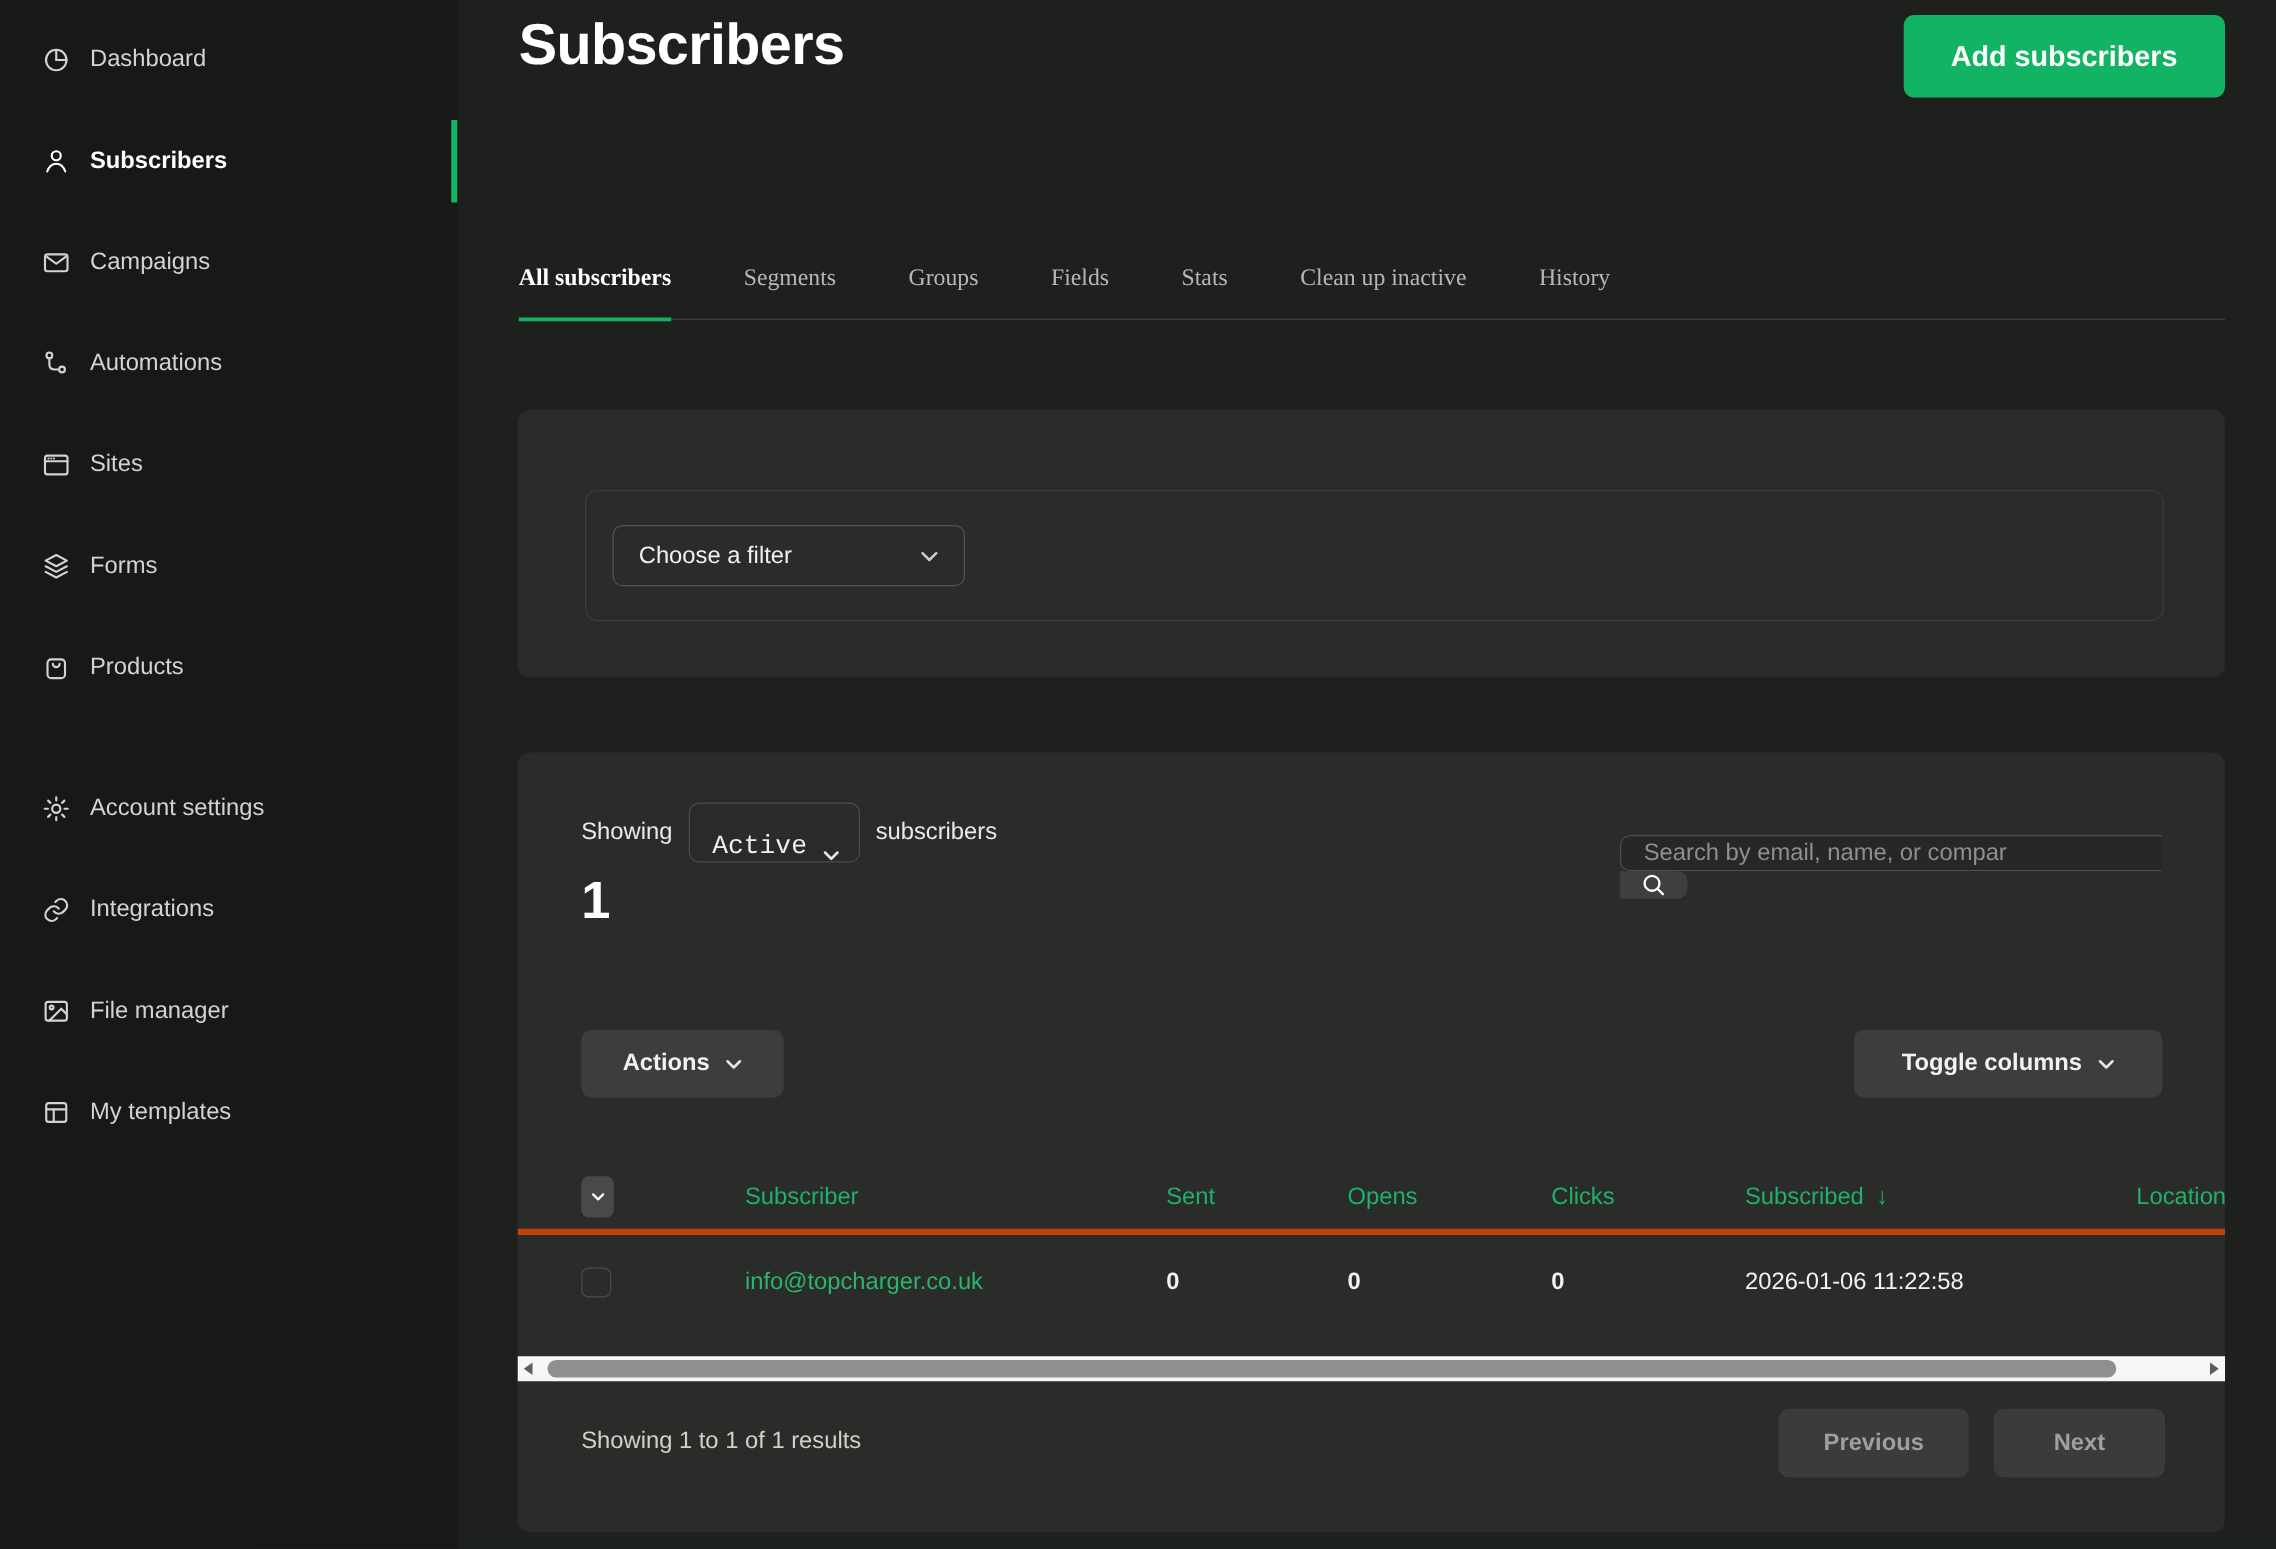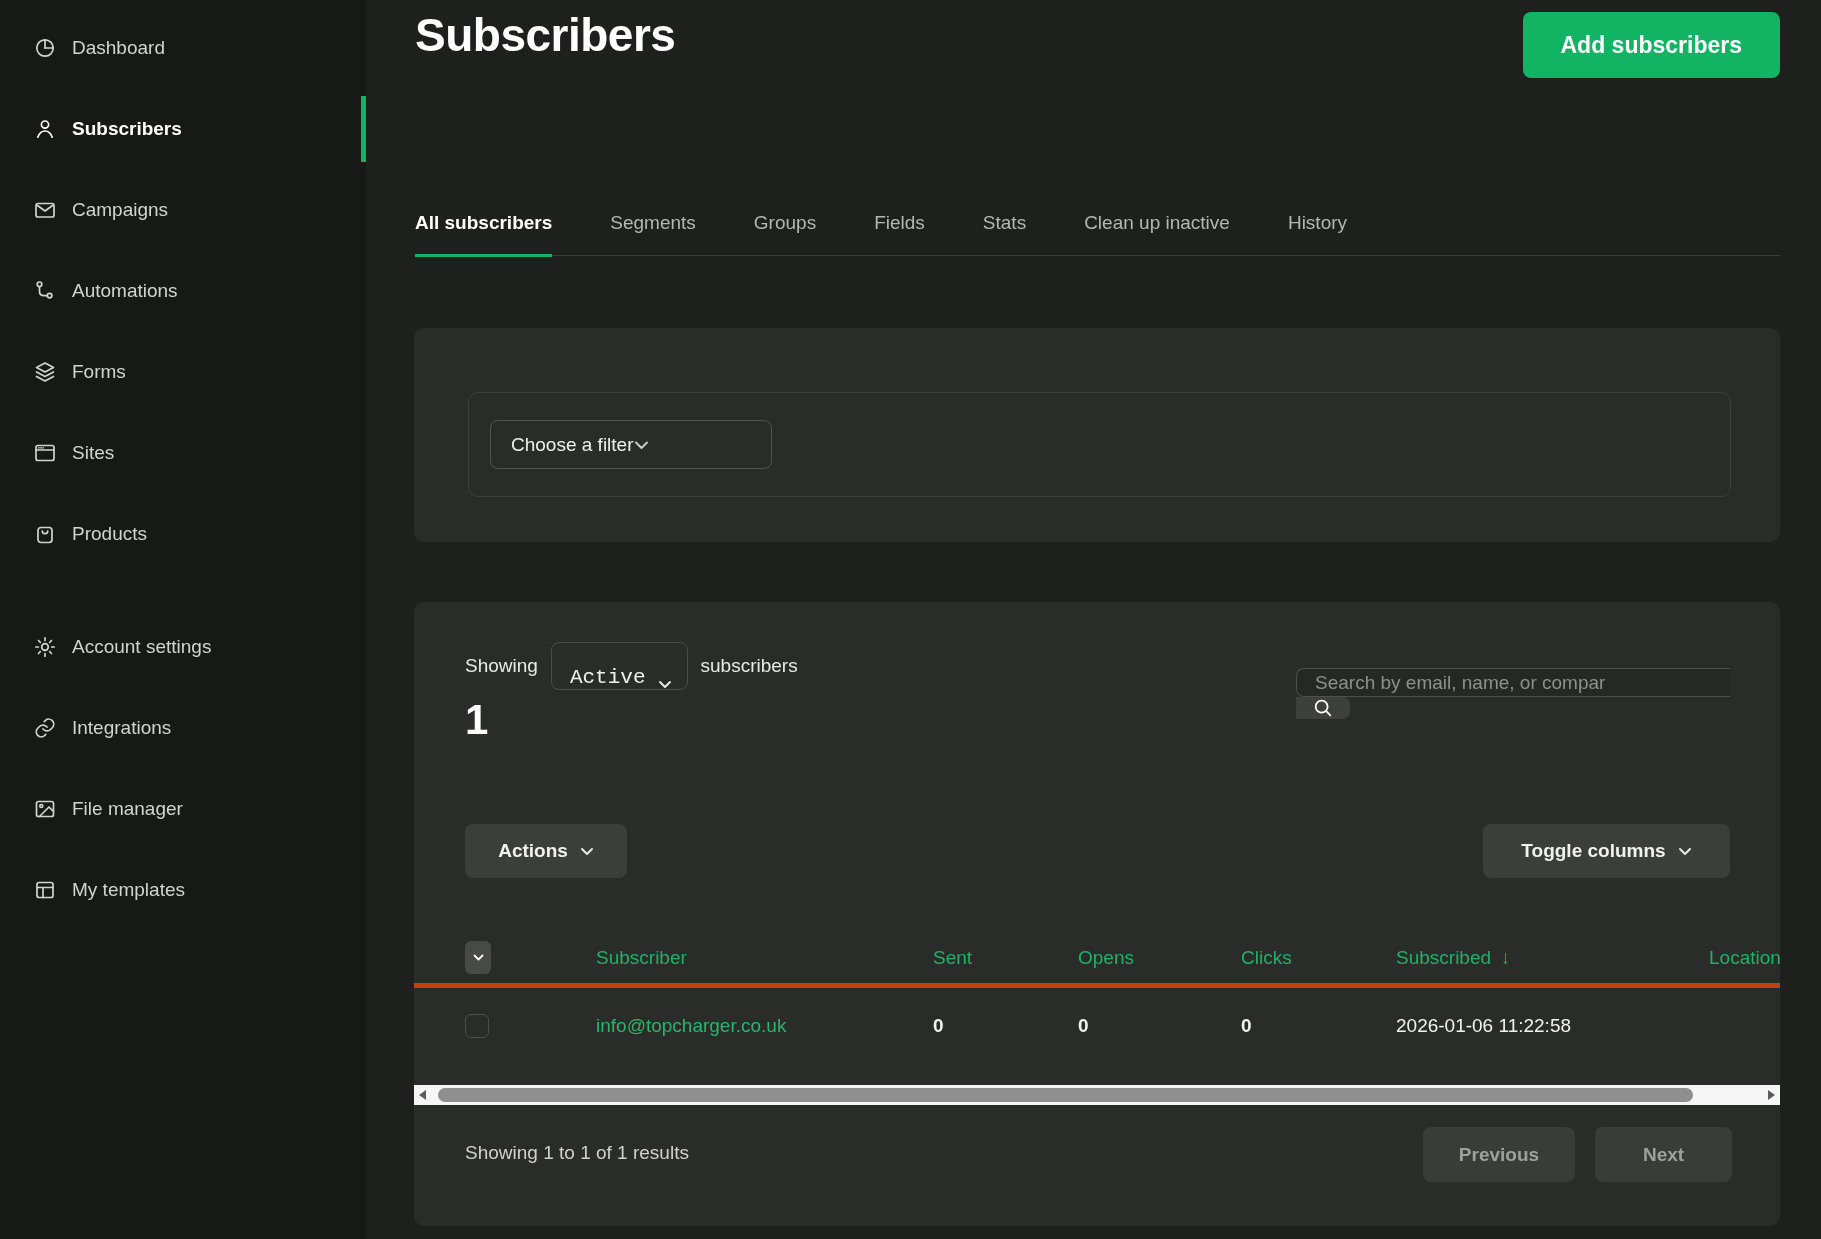--- a/index.html
+++ b/index.html
@@ -40,21 +40,21 @@
   .add-btn {
     position:absolute; right:41px; top:12px; height:66px; padding:0 38px;
     background:#12b463; color:#ffffff; font-size:23px; font-weight:700;
     border:none; border-radius:8px; cursor:pointer;
     font-family:"Liberation Sans",sans-serif;
   }
 
   
   .tabs {
     position:absolute; left:49px; right:41px; top:212px;
-    display:flex; gap:58px; border-bottom:1px solid #3a3d3a;
+    display:flex; gap:58px; border-bottom:1px solid #3a3d3a;font-family:Liberation Serif, serif;
   }
   .tab {
     padding-bottom:20px; font-size:19px; font-weight:500; color:#b4b7b4;
     cursor:pointer; white-space:nowrap;
   }
   .tab.active {
     color:#ffffff; font-weight:700;
     border-bottom:3px solid #12b463; margin-bottom:-2px;
   }
 
@@ -62,21 +62,21 @@
   .panel { background:#2a2c2a; border-radius:10px; position:absolute; left:48px; right:41px; }
   .panel-filter { top:328px; height:214px; }
   .filter-box {
     position:absolute; left:54px; right:49px; top:64px; height:105px;
     border:1px solid #3b3e3b; border-radius:10px;
     display:flex; align-items:center; padding-left:21px;
   }
   .choose-filter {
     width:282px; height:49px; border:1px solid #515451; border-radius:8px;
     background:transparent; color:#f0f0ee; font-size:19px;
-    display:flex; align-items:center; 
+    display:flex; align-items:center; justify-content:space-between;
     padding:0 20px; cursor:pointer; font-family:"Liberation Sans",sans-serif;
   }
 
   
   .panel-list { top:602px; height:624px; overflow:hidden; }
 
   .showing-row {
     position:absolute; left:51px; top:40px; height:48px;
     display:flex; align-items:center; gap:13px; font-size:19px; color:#e9eae8;
   }
@@ -190,38 +190,38 @@
           <circle cx="6.5" cy="5.3" r="2.3"></circle>
           <path d="M6.5 7.8v4.7c0 2.9 1.9 4.1 4.6 4.1h3"></path>
           <circle cx="16.6" cy="16.6" r="2.3"></circle>
         </svg>
     </span>
     <span>Automations</span>
   </div>
 
   <div class="side-item">
     <span class="ic">
+      <svg width="24" height="24" viewBox="0 0 24 24" fill="none" stroke="currentColor" stroke-width="1.7" stroke-linecap="round">
+          <rect x="3" y="4.5" width="18" height="15" rx="2"></rect>
+          <path d="M3 9h18"></path>
+          <path d="M5.8 6.8h.01M8 6.8h.01M10.2 6.8h.01"></path>
+        </svg>
+    </span>
+    <span>Sites</span>
+  </div>
+
+  <div class="side-item">
+    <span class="ic">
       <svg width="24" height="24" viewBox="0 0 24 24" fill="none" stroke="currentColor" stroke-width="1.7" stroke-linecap="round" stroke-linejoin="round">
           <path d="M12 3 20.5 7.5 12 12 3.5 7.5 12 3z"></path>
           <path d="M3.5 12 12 16.5 20.5 12"></path>
           <path d="M3.5 16.5 12 21l8.5-4.5"></path>
         </svg>
     </span>
     <span>Forms</span>
-  </div>
-
-  <div class="side-item">
-    <span class="ic">
-      <svg width="24" height="24" viewBox="0 0 24 24" fill="none" stroke="currentColor" stroke-width="1.7" stroke-linecap="round">
-          <rect x="3" y="4.5" width="18" height="15" rx="2"></rect>
-          <path d="M3 9h18"></path>
-          <path d="M5.8 6.8h.01M8 6.8h.01M10.2 6.8h.01"></path>
-        </svg>
-    </span>
-    <span>Sites</span>
   </div>
 
   <div class="side-item">
     <span class="ic">
       <svg width="24" height="24" viewBox="0 0 24 24" fill="none" stroke="currentColor" stroke-width="1.7" stroke-linecap="round" stroke-linejoin="round">
           <rect x="5" y="5.5" width="14" height="15" rx="3"></rect>
           <path d="M9.3 9a2.7 2.7 0 0 0 5.4 0"></path>
         </svg>
     </span>
     <span>Products</span>

